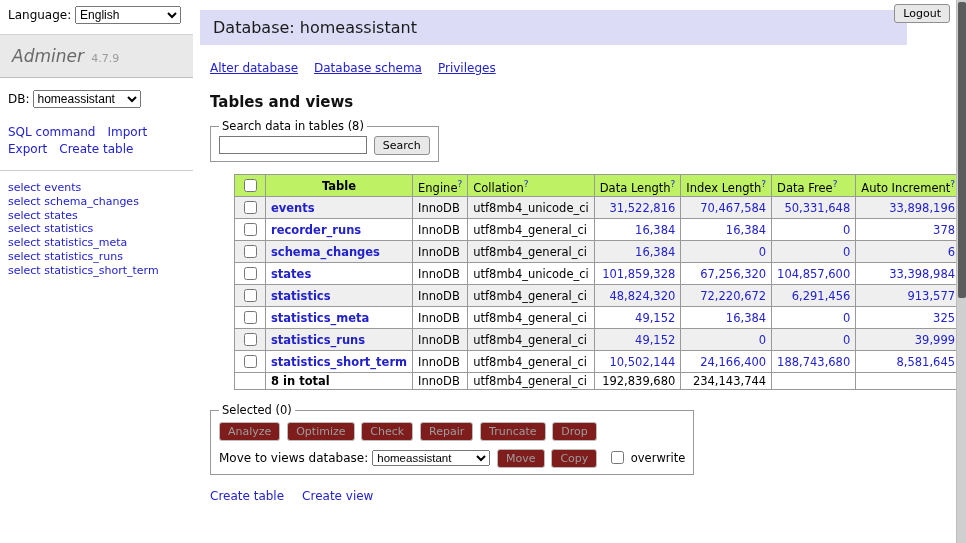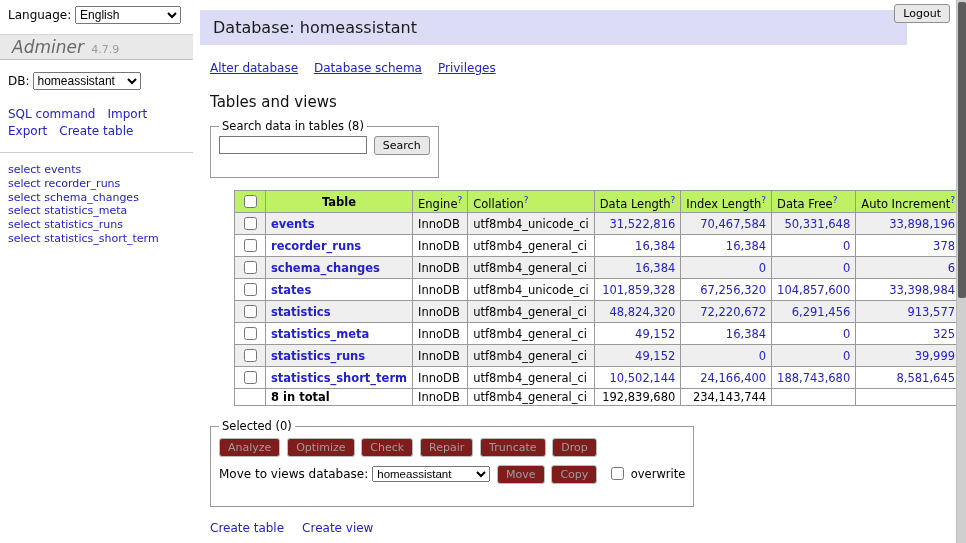--- a/index.html
+++ b/index.html
@@ -10,21 +10,21 @@
     font-family: "DejaVu Sans", "Liberation Sans", sans-serif;
     font-size: 12px;
   }
   a { color: #2222cc; text-decoration: none; cursor: pointer; }
 
   
   .sidebar { position: absolute; left: 0; top: 0; width: 193px; }
   .lang-row { padding: 6px 8px 4px; white-space: nowrap; }
   .lang-row select { width: 106px; font-size: 12px; }
   h1.app-h1 {
-    margin: 6px 0 0; padding: 2px 12px; background: #e9e9e9;
+    margin: 6px 0 0; padding: 11px 12px; background: #e9e9e9;
     border-top: 1px solid #d5d5d5; border-bottom: 1px solid #bdbdbd;
     font-size: 17px; font-weight: normal;
   }
   h1.app-h1 .app-name { font-style: italic; color: #696969; }
   h1.app-h1 .app-version { font-size: 11px; color: #9a9a9a; font-style: normal; margin-left: 2px; }
   .db-row { padding: 12px 8px 10px; }
   .db-row select { width: 108px; font-size: 12px; margin-left: 3px; }
   .action-links { margin: 0; padding: 6px 8px 12px; border-bottom: 1px solid #ccc; line-height: 17px; }
   .action-links a { margin-right: 12px; }
   .table-links { list-style: none; margin: 10px 0 0; padding: 0 8px; }
@@ -35,23 +35,23 @@
   .main { position: absolute; left: 200px; top: 0; width: 707px; }
   .topbar { background: #eeeeee; padding: 5px 9px; height: 24px; white-space: nowrap; }
   .topbar .sep { color: #000; margin: 0 3px; }
   h2.page-h2 {
     margin: 10px 0 0; padding: 8px 13px; background: #dcdcf7;
     font-size: 16px; font-weight: normal; color: #1b1b1b;
   }
   .content { padding: 0 0 0 10px; }
   .nav-links { margin: 16px 0 0; }
   .nav-links a { margin-right: 16px; text-decoration: underline; }
-  h3.sec-h3 { margin: 18px 0 0; font-size: 15px; font-weight: normal; color: #111; }
-
-  fieldset { border: 1px solid #999; margin: 0; padding: 3px 8px 22px; }
+  h3.sec-h3 { margin: 18px 0 0; font-size: 15px; font-weight: bold; color: #111; }
+
+  fieldset { border: 1px solid #999; margin: 0; padding: 3px 8px 6px; }
   legend { font-size: 11.5px; padding: 0 3px; }
   .search-fieldset { margin-top: 8px; display: inline-block; }
   .search-input { width: 148px; height: 18px; border: 1px solid #777; font-size: 11.5px; padding: 1px 3px; }
   .btn {
     font-family: inherit; font-size: 11px; padding: 2px 8px; margin-left: 3px;
     background: #e8e8e8; border: 1px solid #8f8f8f; border-radius: 3px; color: #000; cursor: pointer;
   }
   .btn:disabled { color: #9d9d9d; background: #7f1d1d; border-color: #bcbcbc; }
 
   table.tables { border-collapse: collapse; margin: 12px 0 0 24px; }
@@ -111,22 +111,23 @@
     </select>
   </div>
 
   <p class="action-links">
     <a href="#">SQL command</a><a href="#">Import</a><br>
     <a href="#">Export</a><a href="#">Create table</a>
   </p>
 
   <ul class="table-links">
       <li><a href="#">select events</a></li>
-      <li><a href="#">select recorder_runs</a></li>
       <li><a href="#">select schema_changes</a></li>
+      <li><a href="#">select states</a></li>
+      <li><a href="#">select statistics</a></li>
       <li><a href="#">select statistics_meta</a></li>
       <li><a href="#">select statistics_runs</a></li>
       <li><a href="#">select statistics_short_term</a></li>
     </ul>
 </aside>
 
 <div class="main">
 
   <h2 class="page-h2">Database: homeassistant</h2>
 

